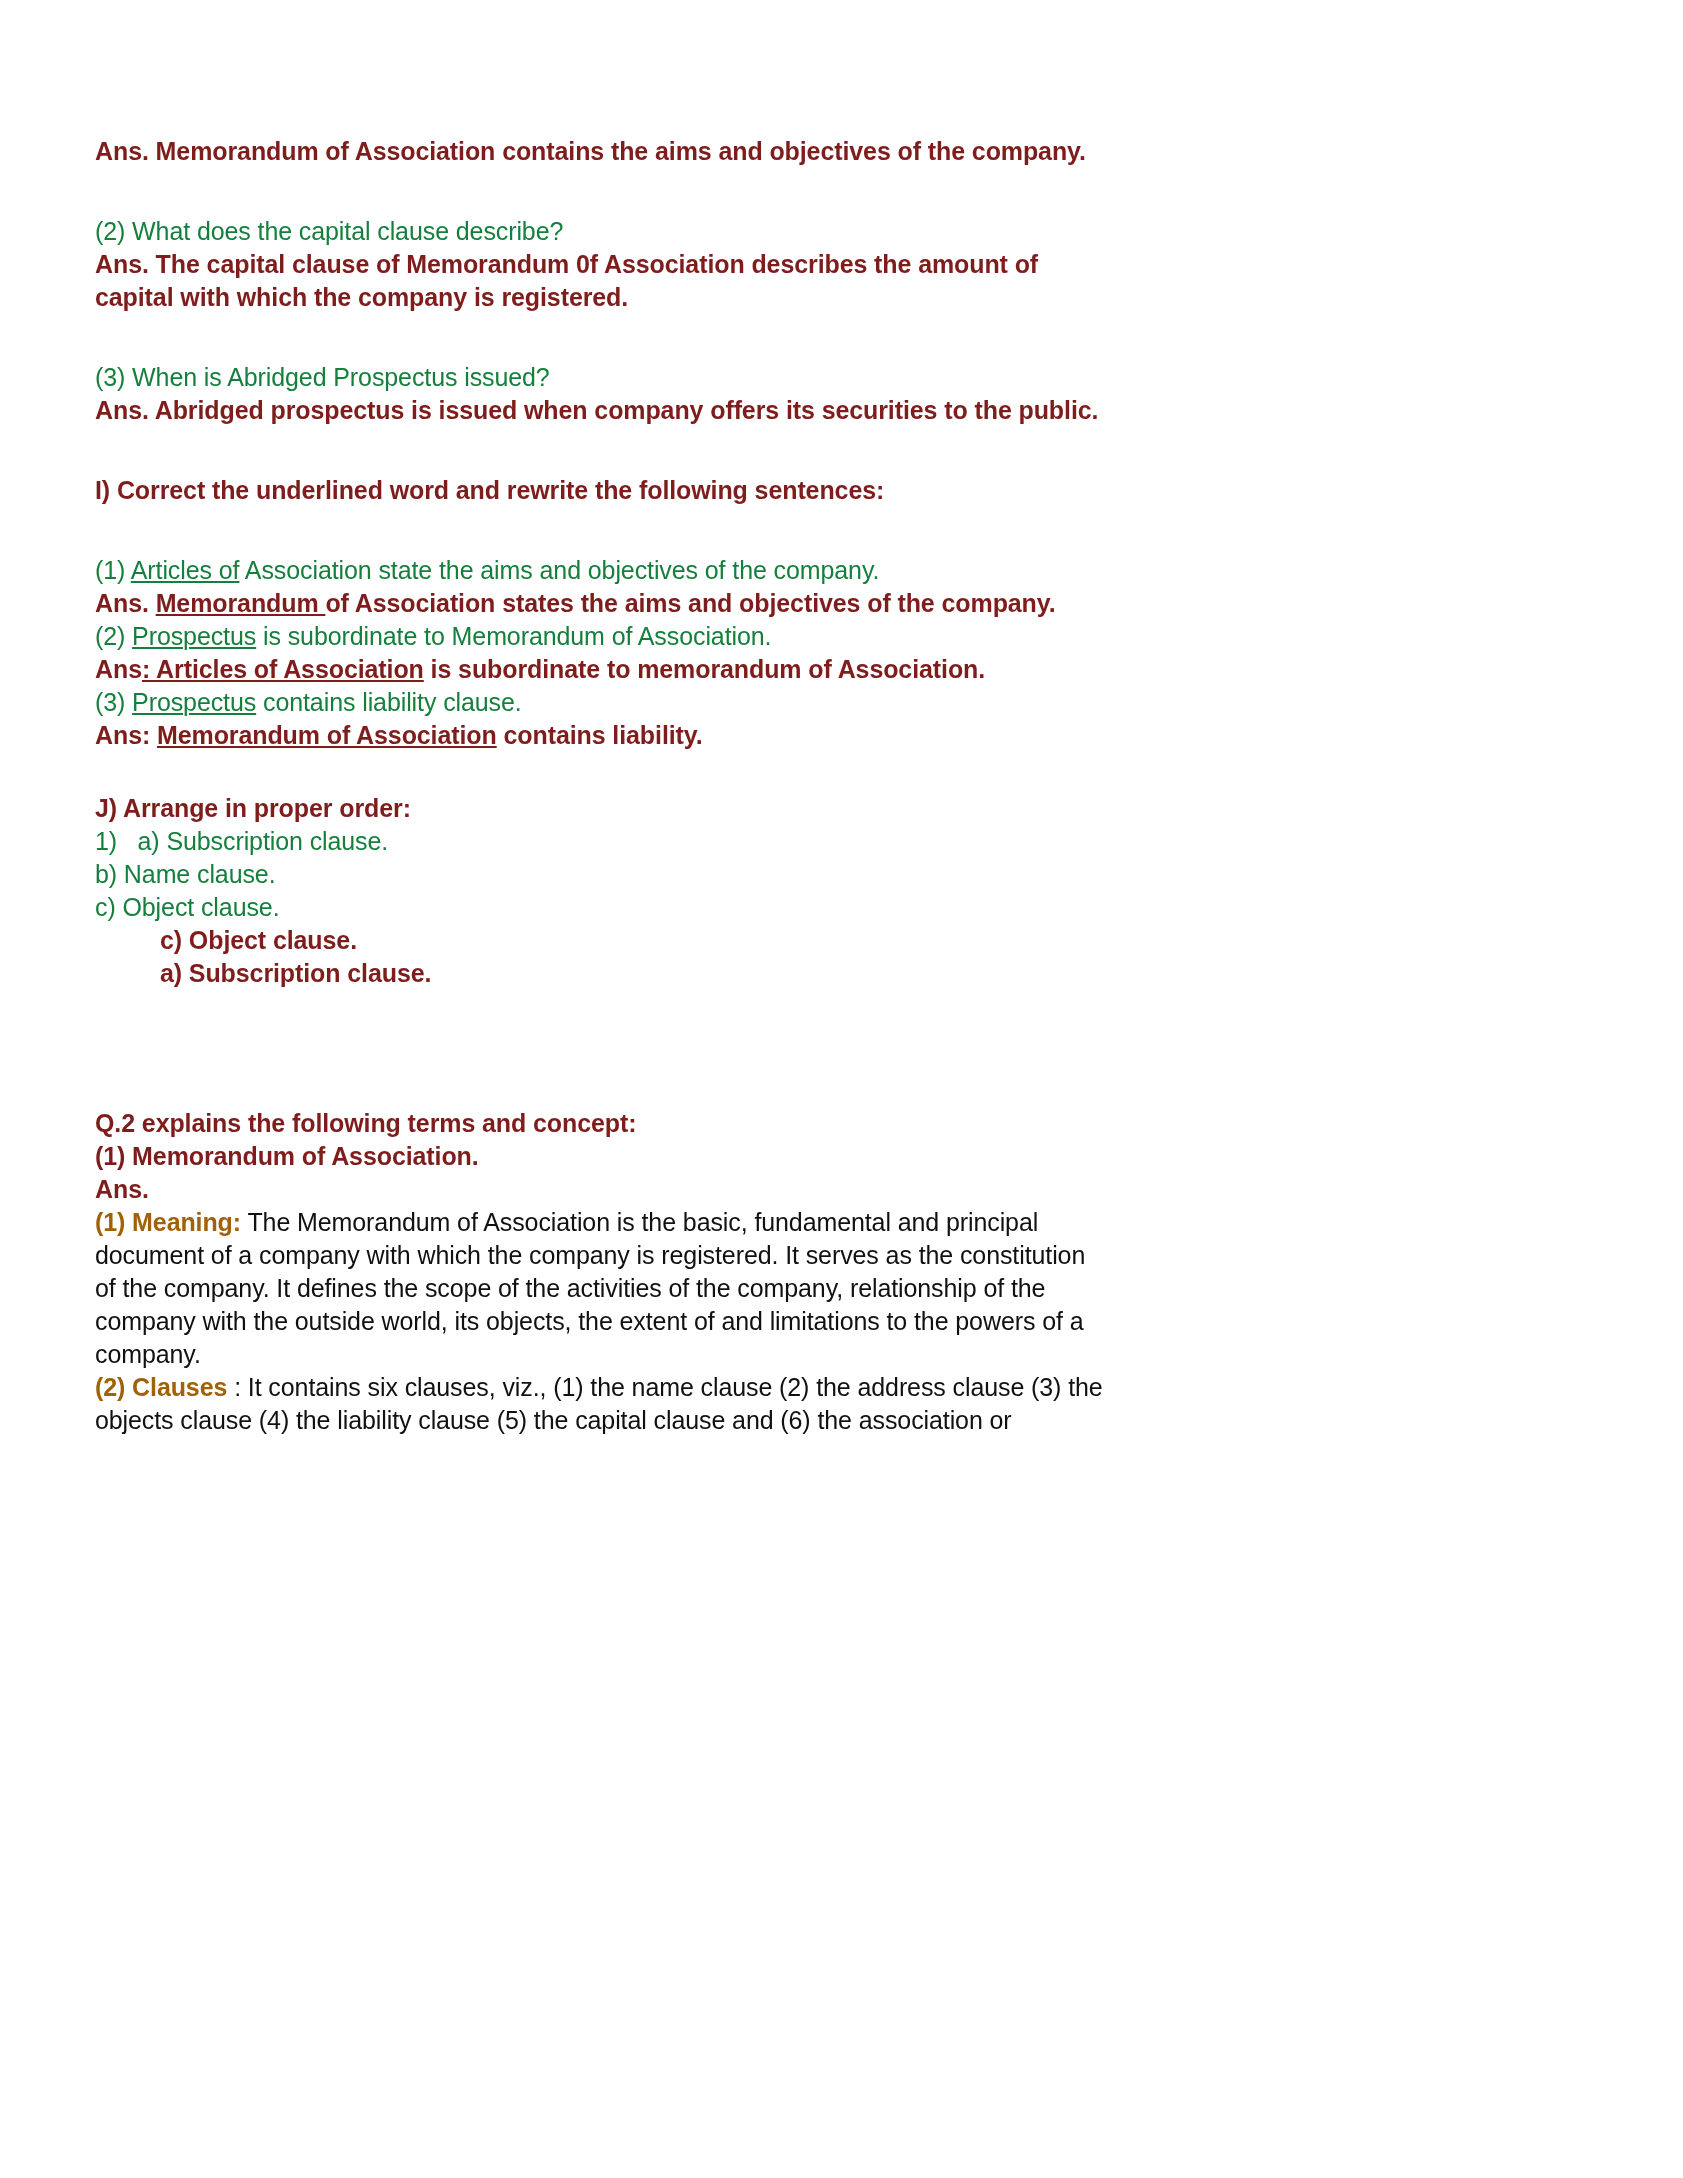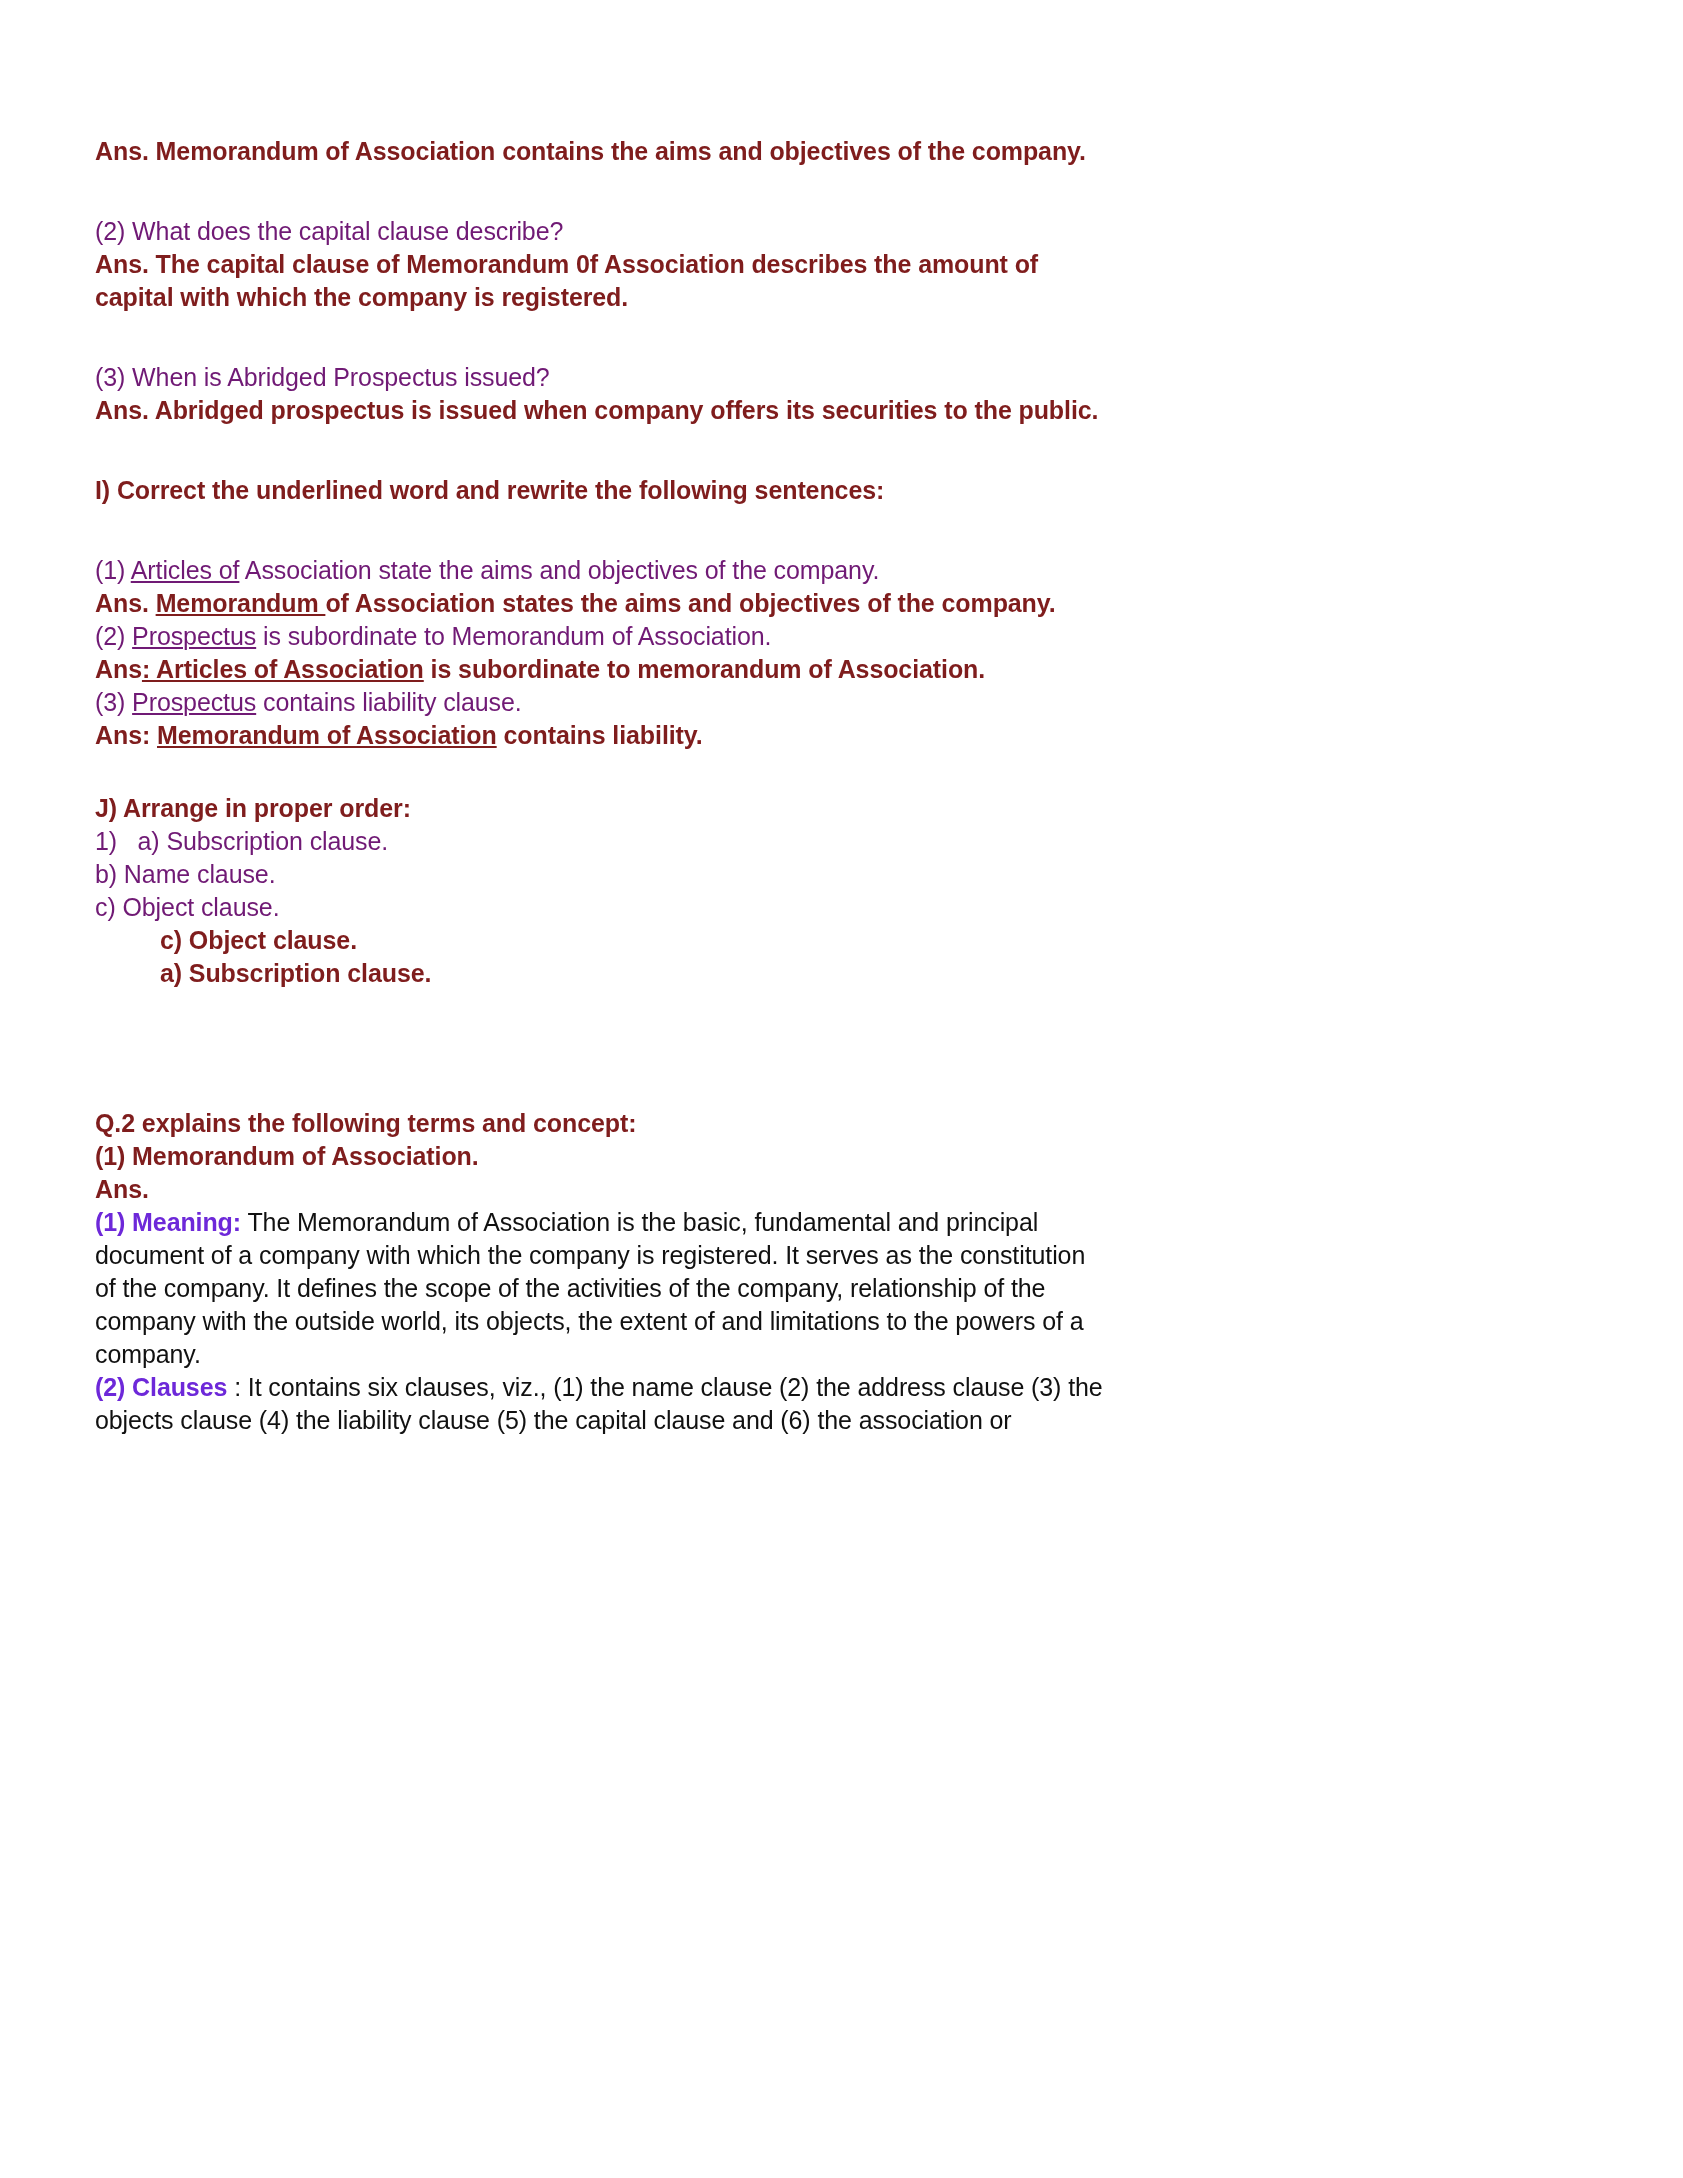--- a/index.html
+++ b/index.html
@@ -28,36 +28,36 @@
     position: absolute;
     left: 95px;
     top: 135px;
     width: 1010px;
   }
   .line {
     font-size: 25px;
     line-height: 33px;
     letter-spacing: -0.1px;
     white-space: pre-wrap;
-    color: #701a75;
+    color: #15803d;
   }
   .para {
     font-size: 25px;
     line-height: 33px;
     letter-spacing: -0.1px;
     color: #111111;
     text-align: left;
   }
   .bold {
     font-weight: bold;
     color: #7f1d1d;
   }
   b, .b {
     font-weight: bold;
-    color: #6d28d9;
+    color: #a16207;
   }
   u, .u {
     text-decoration: underline;
     text-underline-offset: 2px;
     text-decoration-thickness: 2px;
     margin-top: 32px;
   }
   .gap-xl { height: 47px; }
   .gap-lg { height: 40px; }
   .gap-huge { height: 117px; }

